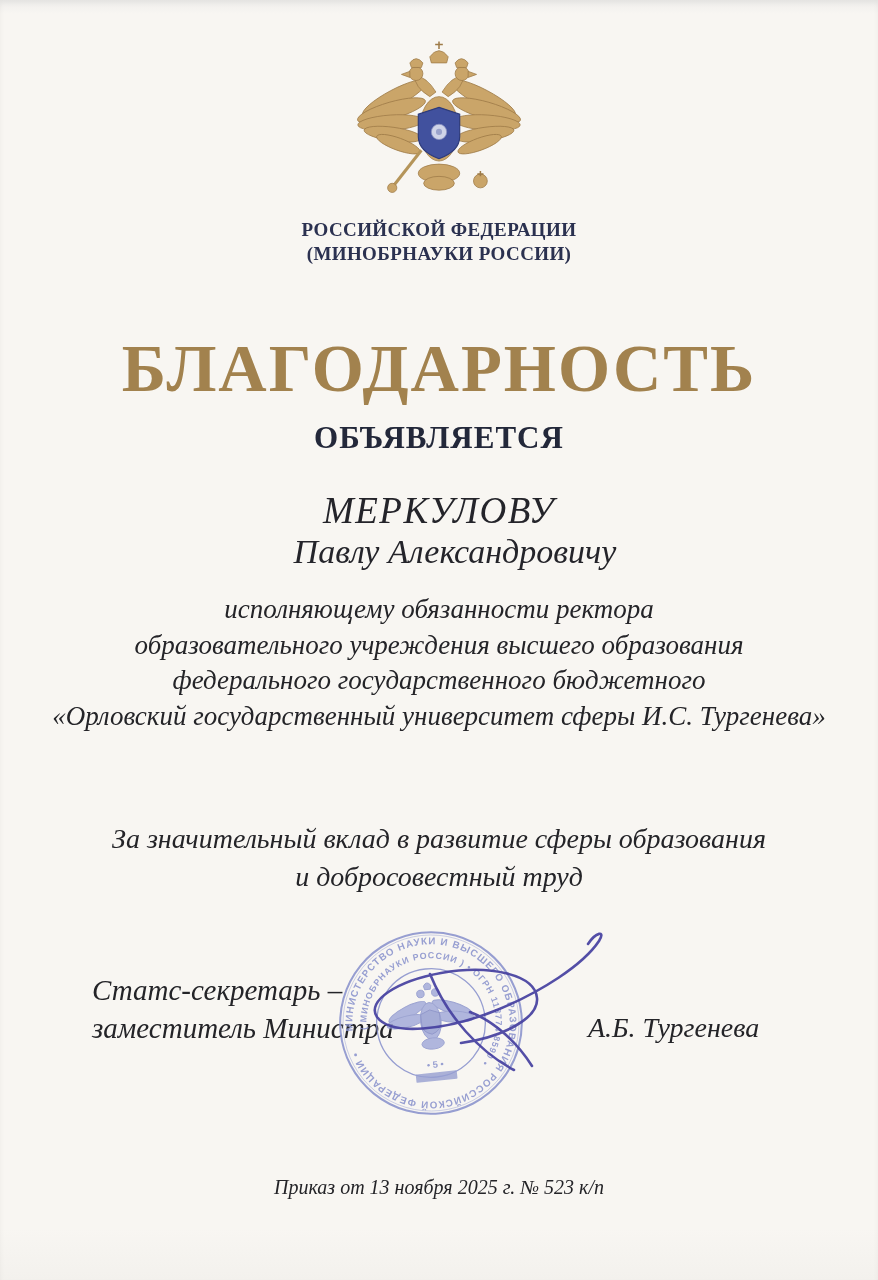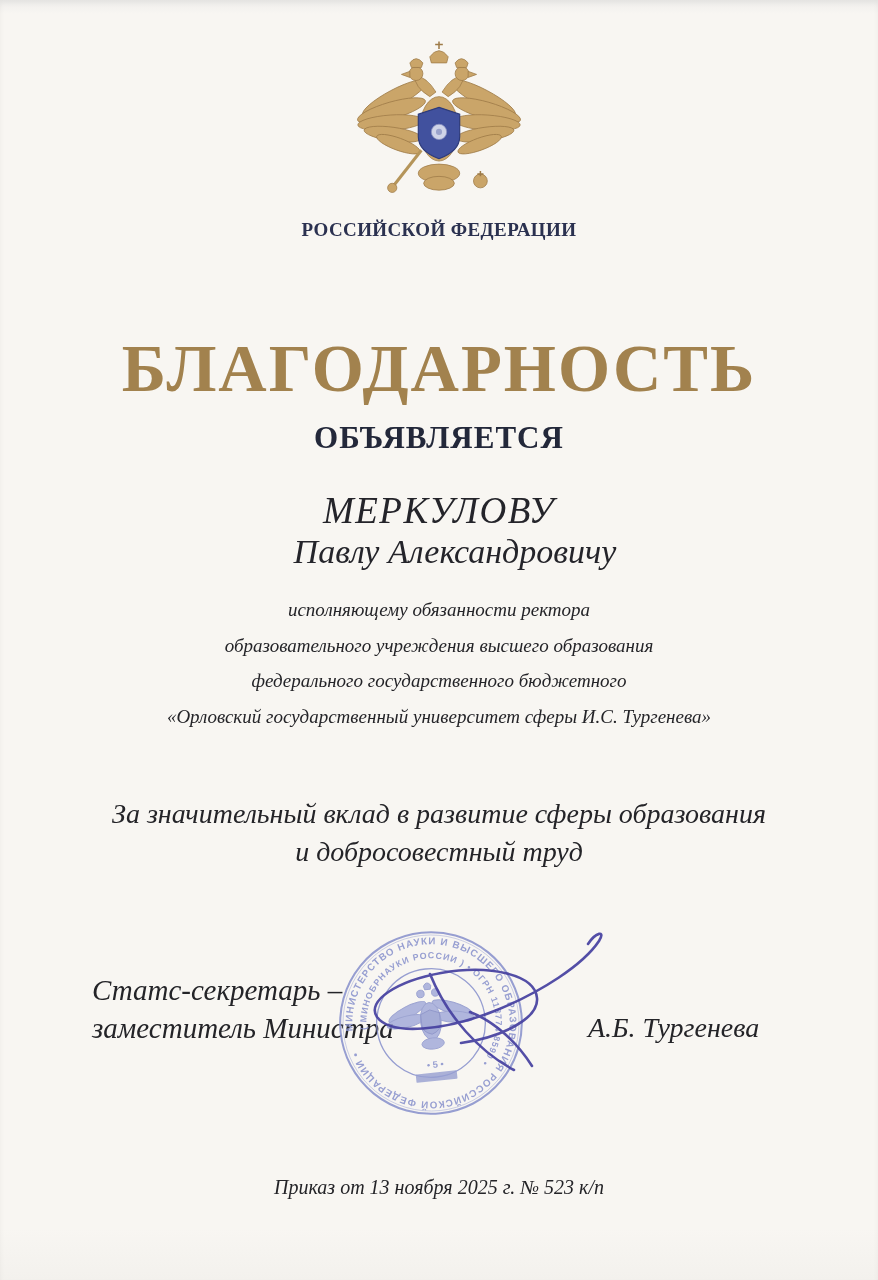--- a/index.html
+++ b/index.html
@@ -12,22 +12,22 @@
     font-family:"Liberation Serif","DejaVu Serif",serif;
     box-shadow:inset 0 3px 5px rgba(0,0,0,0.05);
   }
   .abs{position:absolute;left:0;width:100%;text-align:center;}
   .emblem{position:absolute;left:50%;top:36px;transform:translateX(-50%);width:184px;height:178px;}
   .ministry{top:218px;color:#2b3150;font-weight:bold;font-size:19px;line-height:24px;letter-spacing:.4px;}
   .title{top:330px;margin:0;color:#a2824e;font-weight:bold;font-size:67px;line-height:76px;letter-spacing:2px;}
   .subtitle{top:420px;color:#23283a;font-weight:bold;font-size:31px;letter-spacing:1px;}
   .surname{top:489px;color:#24242a;font-style:italic;font-size:37px;letter-spacing:1.5px;}
   .firstname{top:533px;color:#24242a;font-style:italic;font-size:34px;margin-left:16px;}
-  .position{top:592px;color:#242428;font-style:italic;font-size:19px;line-height:35.5px;}
-  .reason{top:795px;color:#242428;font-style:italic;font-size:28px;line-height:38px;text-align:center;}
+  .position{top:592px;color:#242428;font-style:italic;font-size:27px;line-height:35.5px;}
+  .reason{top:820px;color:#242428;font-style:italic;font-size:28px;line-height:38px;text-align:center;}
   .sig-left{position:absolute;left:92px;top:962px;width:360px;text-align:left;
     color:#242428;font-style:italic;font-size:29px;line-height:38px;margin-top:9px;}
   .stamp{position:absolute;left:328px;top:920px;width:206px;height:206px;opacity:.88;transform:rotate(-6deg);}
   .ink{position:absolute;left:330px;top:912px;width:292px;height:200px;}
   .sig-name{position:absolute;left:588px;top:1012px;width:240px;text-align:left;
     color:#242428;font-style:italic;font-size:28px;}
   .footer{top:1176px;color:#242428;font-style:italic;font-size:20px;}
   .stamp-ring-text{font-family:"Liberation Sans","DejaVu Sans",sans-serif;font-weight:bold;}
 </style>
 </head>
@@ -76,20 +76,21 @@
       </g>
 
       <path d="M120 92 l27 9 v29 q0 19 -27 29 q-27 -10 -27 -29 v-29 z" fill="#41519e" stroke="#2c3a7a" stroke-width="1.5"></path>
       <circle cx="120" cy="124" r="10" fill="#cfd4e8" stroke="#8a93c0"></circle>
       <circle cx="120" cy="124" r="4" fill="#9aa3cc"></circle>
     </svg>
   </div>
 
   <div class="abs ministry">
     <div>РОССИЙСКОЙ ФЕДЕРАЦИИ</div>
+    <div>(МИНОБРНАУКИ РОССИИ)</div>
   </div>
 
   <h1 class="abs title">БЛАГОДАРНОСТЬ</h1>
   <div class="abs subtitle">ОБЪЯВЛЯЕТСЯ</div>
 
   <div class="abs surname">МЕРКУЛОВУ</div>
   <div class="abs firstname">Павлу Александровичу</div>
 
   <div class="abs position">
     <div>исполняющему обязанности ректора</div>

